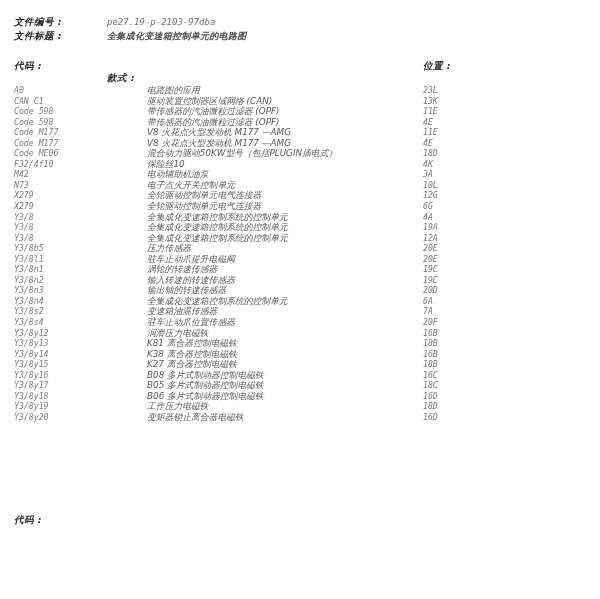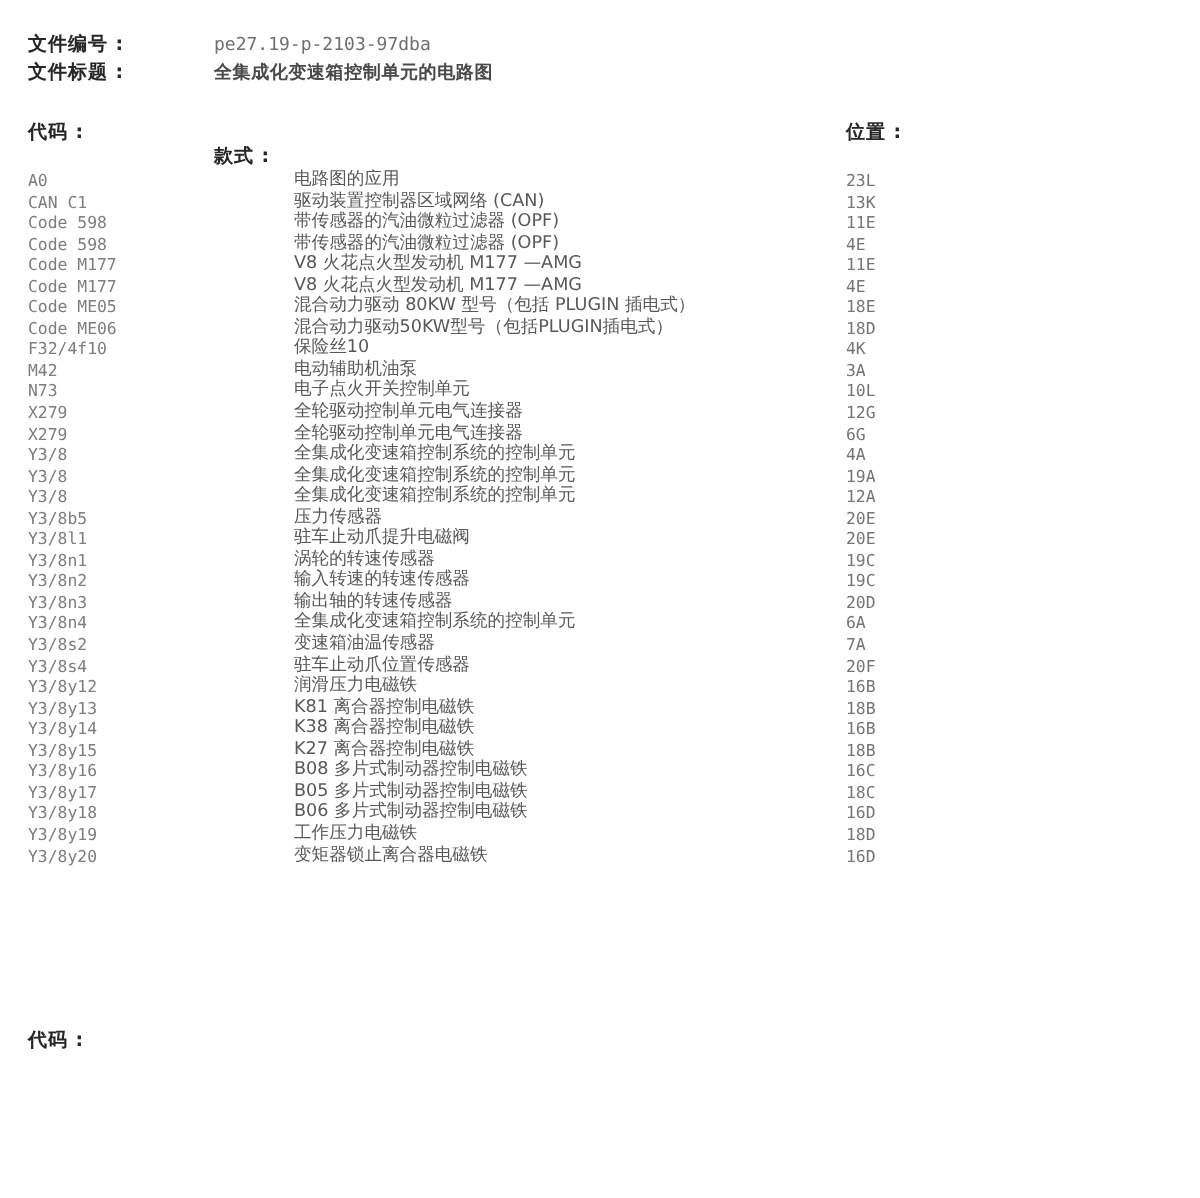--- a/index.html
+++ b/index.html
@@ -7,20 +7,21 @@
     padding: 0;
     background: #ffffff;
   }
   .page {
     position: relative;
     width: 600px;
     height: 599px;
     background: #ffffff;
     overflow: hidden;
     font-family: "DejaVu Sans", sans-serif;
+    font-style: italic;
     -webkit-font-smoothing: antialiased;
   }
   .mono {
     font-family: "DejaVu Sans Mono", monospace;
   }
   
   .head-line {
     position: absolute;
     left: 14px;
     width: 580px;
@@ -147,25 +148,20 @@
         <span class="c-code">Code M177</span>
         <span class="c-model">V8 火花点火型发动机 M177 —AMG</span>
         <span class="c-pos">11E</span>
       </div>
       <div class="row">
         <span class="c-code">Code M177</span>
         <span class="c-model">V8 火花点火型发动机 M177 —AMG</span>
         <span class="c-pos">4E</span>
       </div>
       <div class="row">
-        <span class="c-code">Code ME05</span>
-        <span class="c-model">混合动力驱动 80KW 型号（包括 PLUGIN 插电式）</span>
-        <span class="c-pos">18E</span>
-      </div>
-      <div class="row">
         <span class="c-code">Code ME06</span>
         <span class="c-model">混合动力驱动50KW型号（包括PLUGIN插电式）</span>
         <span class="c-pos">18D</span>
       </div>
       <div class="row">
         <span class="c-code">F32/4f10</span>
         <span class="c-model">保险丝10</span>
         <span class="c-pos">4K</span>
       </div>
       <div class="row">

